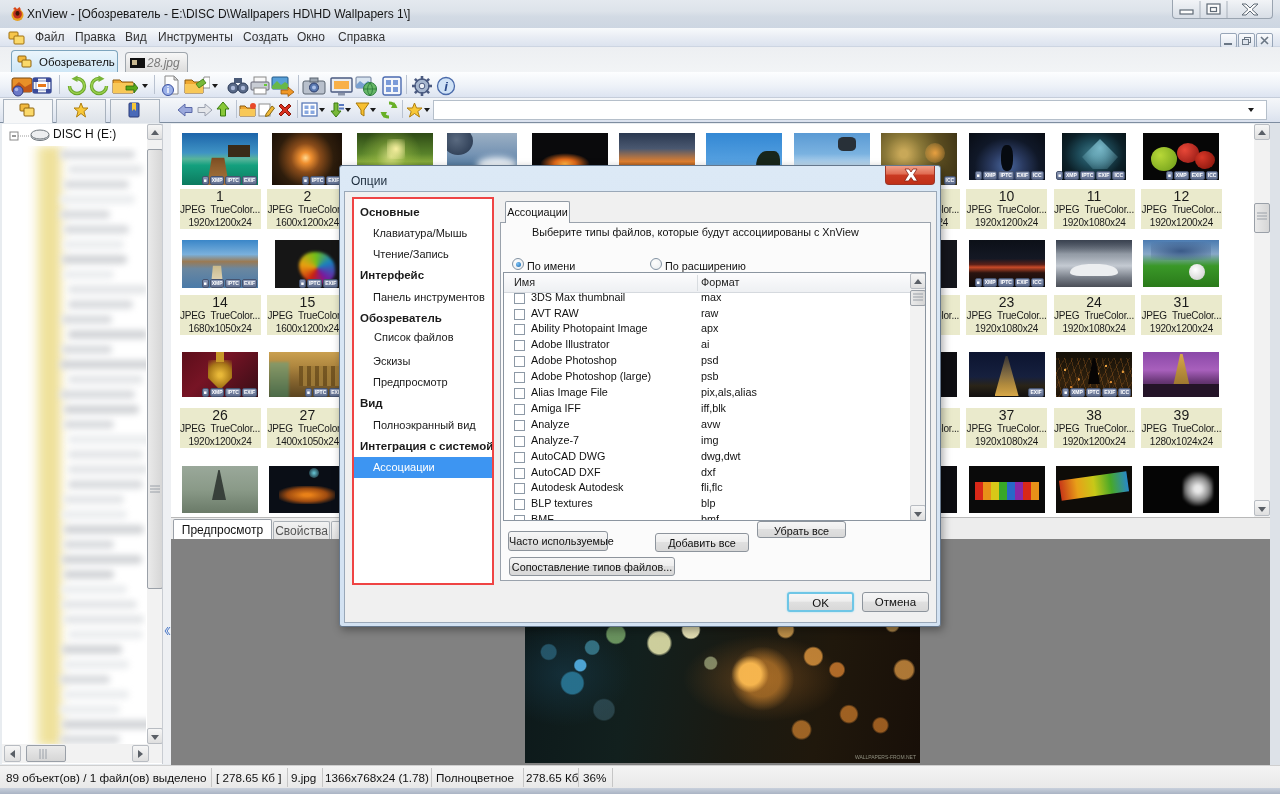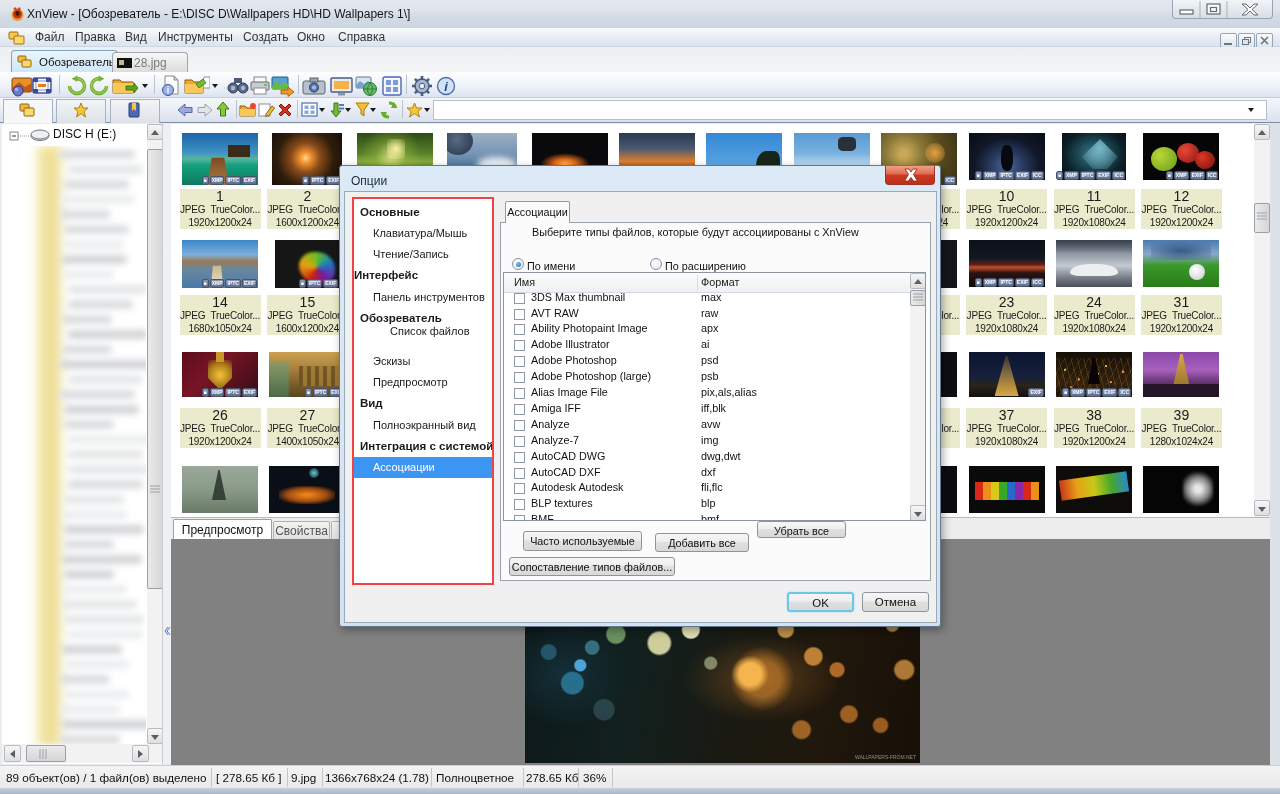--- a/index.html
+++ b/index.html
@@ -11,22 +11,22 @@
  border:1px solid #9aa4b0;border-top:none;border-radius:0 0 4px 4px;}
 #menubar{position:absolute;left:0;top:28px;width:1280px;height:19px;
  background:linear-gradient(180deg,#f8fafc 0%,#e9edf4 50%,#dce3ef 100%);border-bottom:1px solid #cdd5e2;}
 .mi{position:absolute;top:2px;font-size:12px;color:#333;white-space:nowrap;}
 .mdib{position:absolute;top:5px;width:17px;height:15px;background:linear-gradient(180deg,#fafbfd,#dfe5ee);
  border:1px solid #97a5b8;border-radius:2px;color:#6a7684;font-size:9px;text-align:center;line-height:13px;}
 #tabstrip{position:absolute;left:0;top:47px;width:1280px;height:25px;background:linear-gradient(180deg,#edeff2,#f2f4f6);}
 #tab1{position:absolute;left:11px;top:3px;width:107px;height:22px;background:linear-gradient(180deg,#eaf5fc,#cfe7f6);
  border:1px solid #7da4bd;border-bottom:none;border-radius:4px 4px 0 0;}
 #tab1 span{position:absolute;left:27px;top:5px;font-size:11.5px;color:#111;white-space:nowrap;}
-#tab2{position:absolute;left:112px;top:5px;width:76px;height:20px;background:linear-gradient(180deg,#f7f7f7,#dcdcdc);
- border:1px solid #9fa6ad;border-bottom:none;border-radius:4px 4px 0 0;}
+#tab2{position:absolute;left:125px;top:5px;width:63px;height:20px;background:linear-gradient(180deg,#f7f7f7,#dcdcdc);
+ border:1px solid #9fa6ad;border-bottom:none;border-radius:4px 4px 0 0;font-style:italic;}
 #tab2 span{position:absolute;left:21px;top:3px;font-size:12px;color:#7a7a7a;}
 #toolbar1{position:absolute;left:0;top:72px;width:1280px;height:26px;
  background:linear-gradient(180deg,#fdfeff 0%,#eef2f8 55%,#dde4f1 100%);border-bottom:1px solid #c5cdda;}
 #row2{position:absolute;left:0;top:98px;width:1280px;height:25px;
  background:linear-gradient(180deg,#f5f7fa 0%,#e6ebf3 60%,#dae1ee 100%);border-bottom:1px solid #7e8da0;}
 .sep1{position:absolute;top:3px;width:1px;height:19px;background:#b9c2d0;}
 .ico{position:absolute;}
 .ptab{position:absolute;top:1px;width:50px;height:24px;background:linear-gradient(180deg,#f2f4f6,#dde2e9);
  border:1px solid #a8b2be;border-bottom:none;}
 .ptab.on{background:#f6f7f8;}
@@ -834,24 +834,24 @@
 <div id="dlgx">
         <svg class="abs" style="left:17px;top:2px" width="16" height="14" viewBox="0 0 16 14">
           <path d="M2 1 L6 1 L8 4 L10 1 L14 1 L10.5 6.5 L14.5 13 L10.5 13 L8 9.5 L5.5 13 L1.5 13 L5.5 6.5 Z" fill="#fff" stroke="#8a2012" stroke-width="0.8"></path>
         </svg>
       </div>
 <div id="dlgbody">
 <div id="cats">
 <div class="cat" style="top:2.5px;padding-left:6px"><b>Основные</b></div>
 <div class="cat" style="top:23.8px;padding-left:19px">Клавиатура/Мышь</div>
 <div class="cat" style="top:45.1px;padding-left:19px">Чтение/Запись</div>
-<div class="cat" style="top:66.4px;"><b>Интерфейс</b></div>
+<div class="cat" style="top:66.4px;padding-left:6px"><b>Интерфейс</b></div>
 <div class="cat" style="top:87.7px;padding-left:19px">Панель инструментов</div>
 <div class="cat" style="top:109.0px;padding-left:6px"><b>Обозреватель</b></div>
-<div class="cat" style="top:122px;padding-left:36px">Список файлов</div>
+<div class="cat" style="top:128px;padding-left:20px">Список файлов</div>
 <div class="cat" style="top:151.6px;padding-left:19px">Эскизы</div>
 <div class="cat" style="top:172.9px;padding-left:19px">Предпросмотр</div>
 <div class="cat" style="top:194.2px;padding-left:6px"><b>Вид</b></div>
 <div class="cat" style="top:215.5px;padding-left:19px">Полноэкранный вид</div>
 <div class="cat" style="top:236.8px;padding-left:6px"><b>Интеграция с системой</b></div>
 <div class="cat" style="top:258.1px;background:#3d95f2;color:#fff;padding-left:19px">Ассоциации</div>
 </div>
 <div id="atab">Ассоциации</div>
 <div id="apanel">
 <div class="abs" style="left:31px;top:3px;font-size:10.8px;color:#111">Выберите типы файлов, которые будут ассоциированы с XnView</div>
@@ -949,21 +949,21 @@
               <g stroke="#9aa0a8">
                 <line x1="0" y1="2" x2="10" y2="2"></line>
                 <line x1="0" y1="5" x2="10" y2="5"></line>
                 <line x1="0" y1="8" x2="10" y2="8"></line>
               </g>
             </svg>
 <div class="sbtn" style="left:406px;top:232px;width:16px;height:16px">
               <div class="arrowd" style="left:3px;top:6px"></div>
             </div>
 </div>
-<div class="btn" style="left:22px;top:308px;width:119px;height:20px;line-height:19px">Часто используемые</div>
+<div class="btn" style="left:7px;top:308px;width:100px;height:20px;line-height:19px">Часто используемые</div>
 <div class="btn" style="left:154px;top:310px;width:94px;height:19px;line-height:18px">Добавить все</div>
 <div class="btn" style="left:256px;top:298px;width:89px;height:17px;line-height:18px">Убрать все</div>
 <div class="btn" style="left:8px;top:334px;width:166px;height:19px;line-height:18px">Сопоставление типов файлов...</div>
 </div>
 <div class="btn" style="left:442px;top:400px;width:67px;height:20px;line-height:18px;border:2px solid #6ec6e6;box-shadow:0 0 2px #9adcf4;font-size:11.5px">OK</div>
 <div class="btn" style="left:517px;top:400px;width:67px;height:20px;line-height:19px;font-size:11.5px">Отмена</div>
 </div>
 </div>
 </div>
 </body></html>

